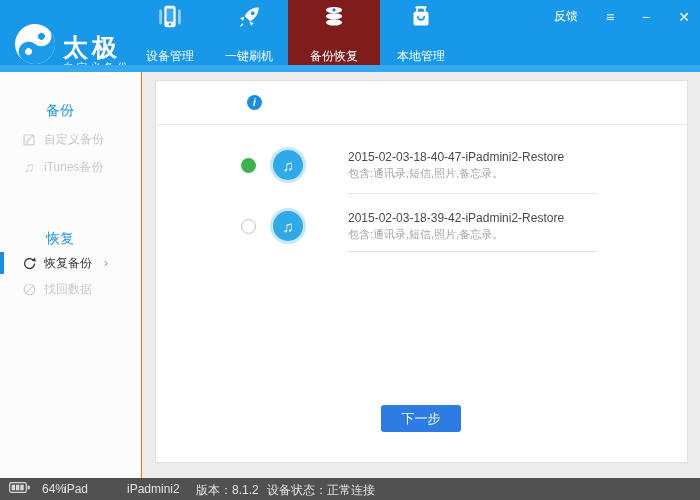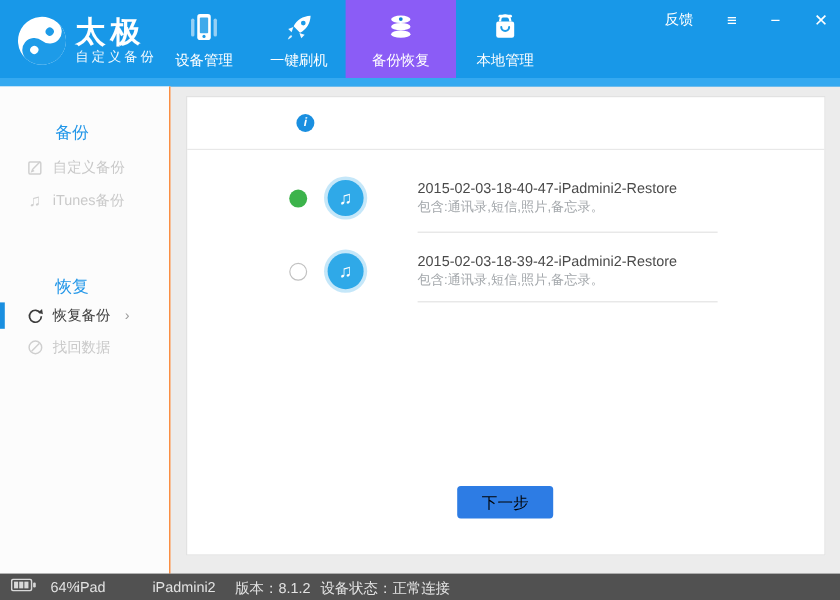--- a/index.html
+++ b/index.html
@@ -5,30 +5,30 @@
   * { margin:0; padding:0; box-sizing:border-box; }
   html,body { width:700px; height:500px; }
   body { font-family:"Liberation Sans","DejaVu Sans",sans-serif; position:relative;
          width:700px; height:500px; overflow:hidden; background:#ececec; }
 
   
   .topbar { position:absolute; left:0; top:0; width:700px; height:72px; background:#1898e8; }
   .topbar-strip { position:absolute; left:0; bottom:0; width:100%; height:7px; background:#35a9f0; }
   .brand { position:absolute; left:14px; top:13px; display:flex; align-items:center; }
   .brand-logo { width:42px; height:42px; }
-  .brand-text { margin-left:7px; color:#fff; }
+  .brand-text { margin-left:7px; color:#fff;margin-top:21px; }
   .brand-title { font-size:25px; font-weight:bold; letter-spacing:4px; line-height:26px; }
   .brand-sub { font-size:11px; letter-spacing:2.5px; opacity:.95; }
 
   .tabs { position:absolute; left:0; top:0; height:65px; width:100%; }
   .tab { position:absolute; top:0; height:65px; display:flex; flex-direction:column;
-         align-items:center; justify-content:center; padding-top:2px; cursor:pointer; }
+         align-items:center; justify-content:space-between; padding-top:2px; cursor:pointer; }
   .tab .ticon { width:30px; height:30px; display:flex; align-items:center; justify-content:center; }
   .tab .tlabel { color:#fff; font-size:12px; margin-top:4px; }
-  .tab.active { background:#8b5cf6; }
+  .tab.active { background:#7f1d1d; }
   .tab1 { left:130px; width:80px; }
   .tab2 { left:210px; width:78px; }
   .tab3 { left:288px; width:92px; }
   .tab4 { left:380px; width:82px; }
 
   .winctl { position:absolute; right:10px; top:8px; display:flex; align-items:center; gap:28px;
             color:#fff; font-size:12px; }
   .winctl .ctl { cursor:pointer; font-size:14px; line-height:16px; }
   .feedback { cursor:pointer; }
 
@@ -65,21 +65,21 @@
   .bicon { position:absolute; left:117px; width:30px; height:30px; border-radius:50%;
            background:#2fa9e8; box-shadow:0 0 0 3px rgba(47,169,232,.28);
            display:flex; align-items:center; justify-content:center; color:#fff; font-size:15px; }
   .btext { position:absolute; left:192px; }
   .btitle { font-size:12px; color:#4a4a4a; line-height:16px; }
   .bdesc { font-size:11px; color:#a2a6aa; line-height:16px; }
   .divider { position:absolute; left:192px; width:250px; height:1px; background:#e3e3e3; }
   .div1 { top:112px; } .div2 { top:170px; }
 
   .next-btn { position:absolute; left:225px; top:324px; width:80px; height:27px;
-              background:#2d7ce4; border:none; border-radius:3px; color:#000000; font-size:13px;
+              background:#2d7ce4; border:none; border-radius:3px; color:#ffffff; font-size:13px;
               cursor:pointer; font-family:inherit; }
 
   
   .statusbar { position:absolute; left:0; top:478px; width:700px; height:22px; background:#515151; }
   .statusbar span { position:absolute; top:4px; font-size:12px; color:#e2e2e2; }
   .battery { position:absolute; left:9px; top:5.5px; }
   .st-pct { left:42px; } .st-dev { left:64px; } .st-model { left:127px; }
   .st-ver { left:196px; } .st-stat { left:267px; }
 </style>
 </head>

